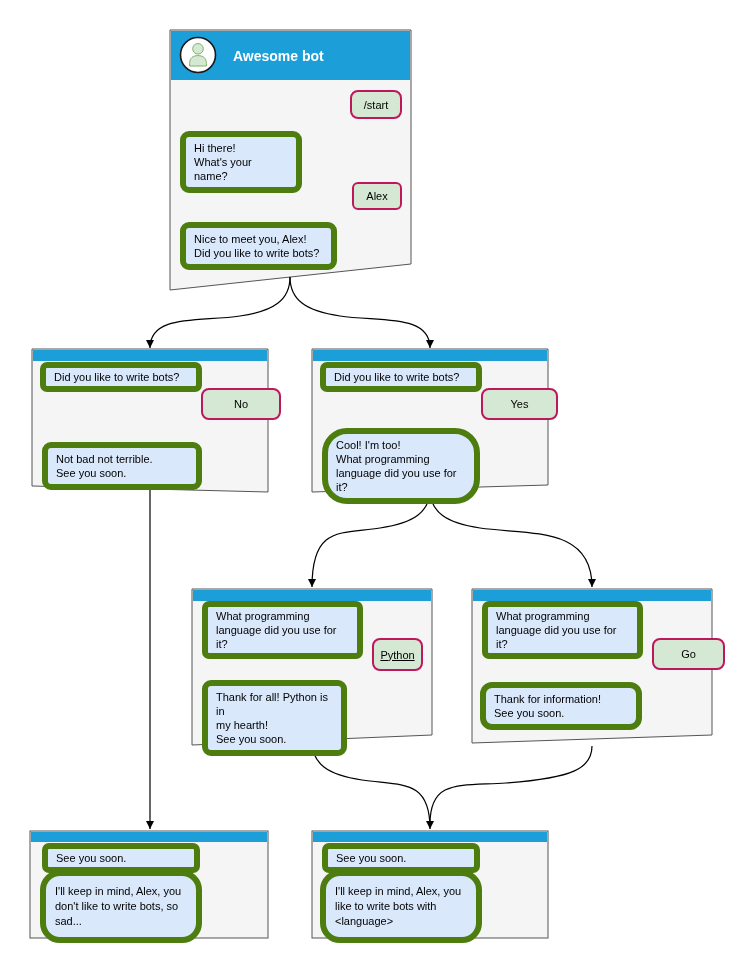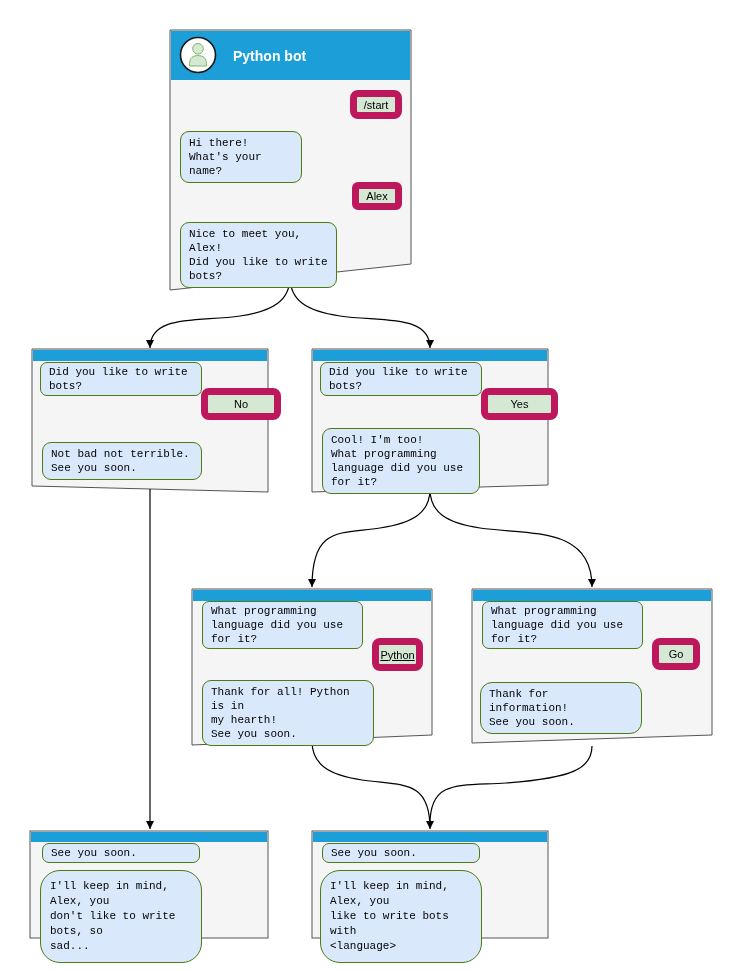--- a/index.html
+++ b/index.html
@@ -14,28 +14,27 @@
   .title{
     position:absolute;left:62px;top:50%;transform:translateY(-50%);
     color:#ffffff;font-weight:bold;font-size:14px;white-space:nowrap;
   }
   .avatar{position:absolute;left:8px;top:5px;}
   .bubble{
     position:absolute;box-sizing:border-box;font-size:11px;line-height:14px;
     color:#000000;white-space:pre-line;
   }
   .bot{
-    background:#dae8fc;border:1px solid #4d7c0f;border-radius:9px;
+    background:#dae8fc;border:6px solid #4d7c0f;border-radius:9px;
     padding:4px 8px;
-    font-family:Liberation Mono, monospace;
   }
   .tight{padding:2px 8px;border-radius:7px;}
   .roomy{padding:8px 9px;border-radius:20px;line-height:15px;}
   .user{
-    background:#d5e8d4;border:7px solid #be185d;border-radius:8px;
+    background:#d5e8d4;border:2px solid #be185d;border-radius:8px;
     display:flex;align-items:center;justify-content:center;
   }
 </style>
 </head>
 <body>
 
 <div class="canvas">
 
   <svg class="layer" width="743" height="971" viewBox="0 0 743 971">
     <defs>
@@ -60,21 +59,21 @@
     <path class="edge" d="M592,746 C592,768 574,778 506,783 C460,786 430,779 430,824"></path>
     <path class="edge" d="M150,489 L150,829" marker-end="url(#arr)"></path>
   </svg>
 
   <div class="hdr" style="left:171px;top:31px;width:239px;height:49px;">
     <svg class="avatar" width="38" height="38" viewBox="0 0 38 38">
       <circle cx="19" cy="19" r="17.5" fill="#ffffff" stroke="#1a1a1a" stroke-width="1.6"></circle>
       <circle cx="19" cy="12.8" r="5.3" fill="#d5e8d4" stroke="#82b366" stroke-width="1"></circle>
       <path d="M10.6,30 L10.6,27.5 C10.6,21.8 14.2,19.6 19,19.6 C23.8,19.6 27.4,21.8 27.4,27.5 L27.4,30 Z" fill="#d5e8d4" stroke="#82b366" stroke-width="1"></path>
     </svg>
-    <span class="title">Python bot</span>
+    <span class="title">Awesome bot</span>
   </div>
 
   <div class="hdr" style="left:33px;top:350px;width:234px;height:11px;"></div>
   <div class="hdr" style="left:313px;top:350px;width:234px;height:11px;"></div>
   <div class="hdr" style="left:193px;top:590px;width:238px;height:11px;"></div>
   <div class="hdr" style="left:473px;top:590px;width:238px;height:11px;"></div>
   <div class="hdr" style="left:31px;top:832px;width:236px;height:10px;"></div>
   <div class="hdr" style="left:313px;top:832px;width:234px;height:10px;"></div>
 
   <div class="bubble user" style="left:350px;top:90px;width:52px;height:29px;">/start</div>
@@ -84,34 +83,34 @@
   <div class="bubble bot" style="left:180px;top:222px;width:157px;">Nice to meet you, Alex!
 Did you like to write bots?</div>
 
   <div class="bubble bot tight" style="left:40px;top:362px;width:162px;">Did you like to write bots?</div>
   <div class="bubble user" style="left:201px;top:388px;width:80px;height:32px;">No</div>
   <div class="bubble bot" style="left:42px;top:430px;width:160px;margin-top:12px;">Not bad not terrible.
 See you soon.</div>
 
   <div class="bubble bot tight" style="left:320px;top:362px;width:162px;">Did you like to write bots?</div>
   <div class="bubble user" style="left:481px;top:388px;width:77px;height:32px;">Yes</div>
-  <div class="bubble bot" style="left:322px;top:428px;width:158px;">Cool! I'm too!
+  <div class="bubble bot" style="left:322px;top:428px;width:158px;border-radius:25px;">Cool! I'm too!
 What programming
 language did you use for it?</div>
 
   <div class="bubble bot tight" style="left:202px;top:601px;width:161px;">What programming
 language did you use for it?</div>
   <div class="bubble user" style="left:372px;top:638px;width:51px;height:33px;text-decoration:underline;">Python</div>
-  <div class="bubble bot" style="left:202px;top:680px;width:172px;">Thank for all! Python is in
+  <div class="bubble bot" style="left:202px;top:680px;width:145px;">Thank for all! Python is in
 my hearth!
 See you soon.</div>
 
   <div class="bubble bot tight" style="left:482px;top:601px;width:161px;">What programming
 language did you use for it?</div>
-  <div class="bubble user" style="left:652px;top:638px;width:48px;height:32px;">Go</div>
+  <div class="bubble user" style="left:652px;top:638px;width:73px;height:32px;">Go</div>
   <div class="bubble bot" style="left:480px;top:682px;width:162px;border-radius:12px;">Thank for information!
 See you soon.</div>
 
   <div class="bubble bot tight" style="left:42px;top:843px;width:158px;">See you soon.</div>
   <div class="bubble bot roomy" style="left:40px;top:870px;width:162px;">I'll keep in mind, Alex, you
 don't like to write bots, so
 sad...</div>
 
   <div class="bubble bot tight" style="left:322px;top:843px;width:158px;">See you soon.</div>
   <div class="bubble bot roomy" style="left:320px;top:870px;width:162px;">I'll keep in mind, Alex, you

